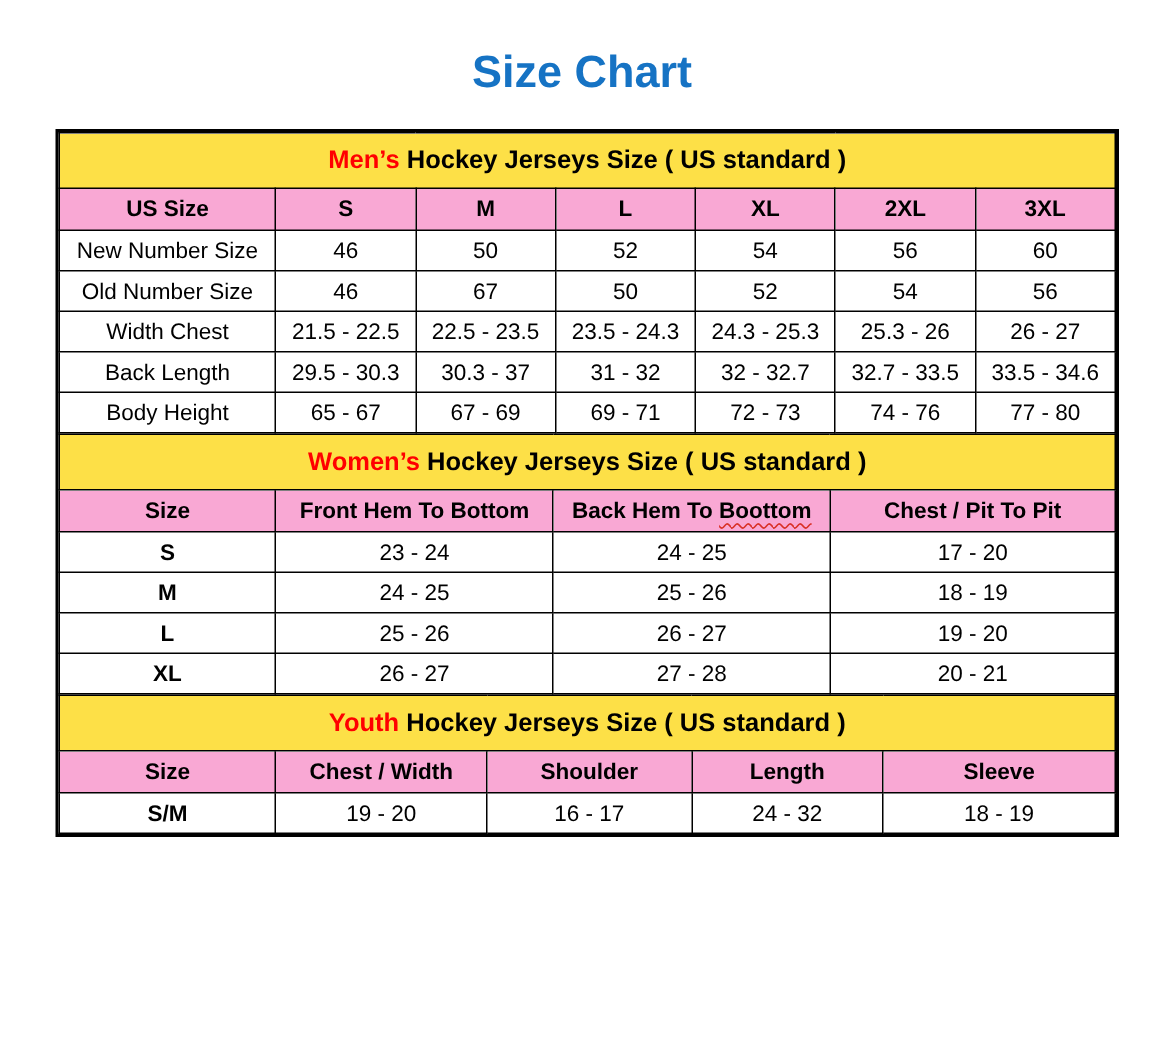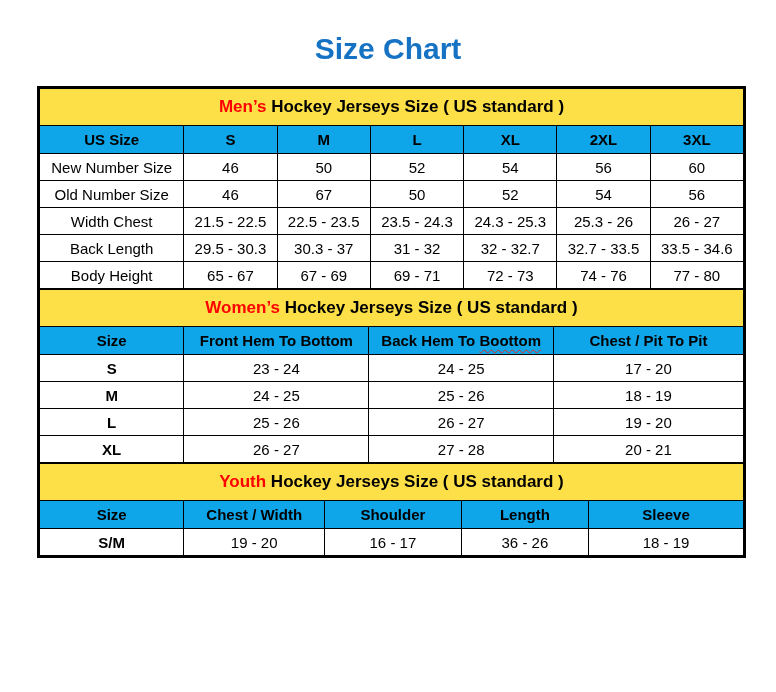--- a/index.html
+++ b/index.html
@@ -43,21 +43,21 @@
     background: #fde047;
     font-weight: bold;
     font-size: 17px;
     height: 36px;
   }
   .band-highlight { color: #FF0000; }
   .head-cell {
     font-weight: bold;
     font-size: 15px;
     height: 27px;
-    background: #0ea5e9;
+    background: #f9a8d4;
   }
   .data-cell {
     font-size: 15px;
     height: 26px;
     font-weight: normal;
   }
   .row-label-bold { font-weight: bold; }
   .wavy {
     text-decoration: underline;
     text-decoration-style: wavy;
@@ -204,19 +204,19 @@
       <th class="head-cell">Size</th>
       <th class="head-cell">Chest / Width</th>
       <th class="head-cell">Shoulder</th>
       <th class="head-cell">Length</th>
       <th class="head-cell">Sleeve</th>
     </tr>
     <tr>
       <td class="data-cell row-label-bold">S/M</td>
       <td class="data-cell">19 - 20</td>
       <td class="data-cell">16 - 17</td>
-      <td class="data-cell">36 - 26</td>
+      <td class="data-cell">24 - 32</td>
       <td class="data-cell">18 - 19</td>
     </tr>
   </tbody>
     </table>
 
 </div>
 
 </body></html>

